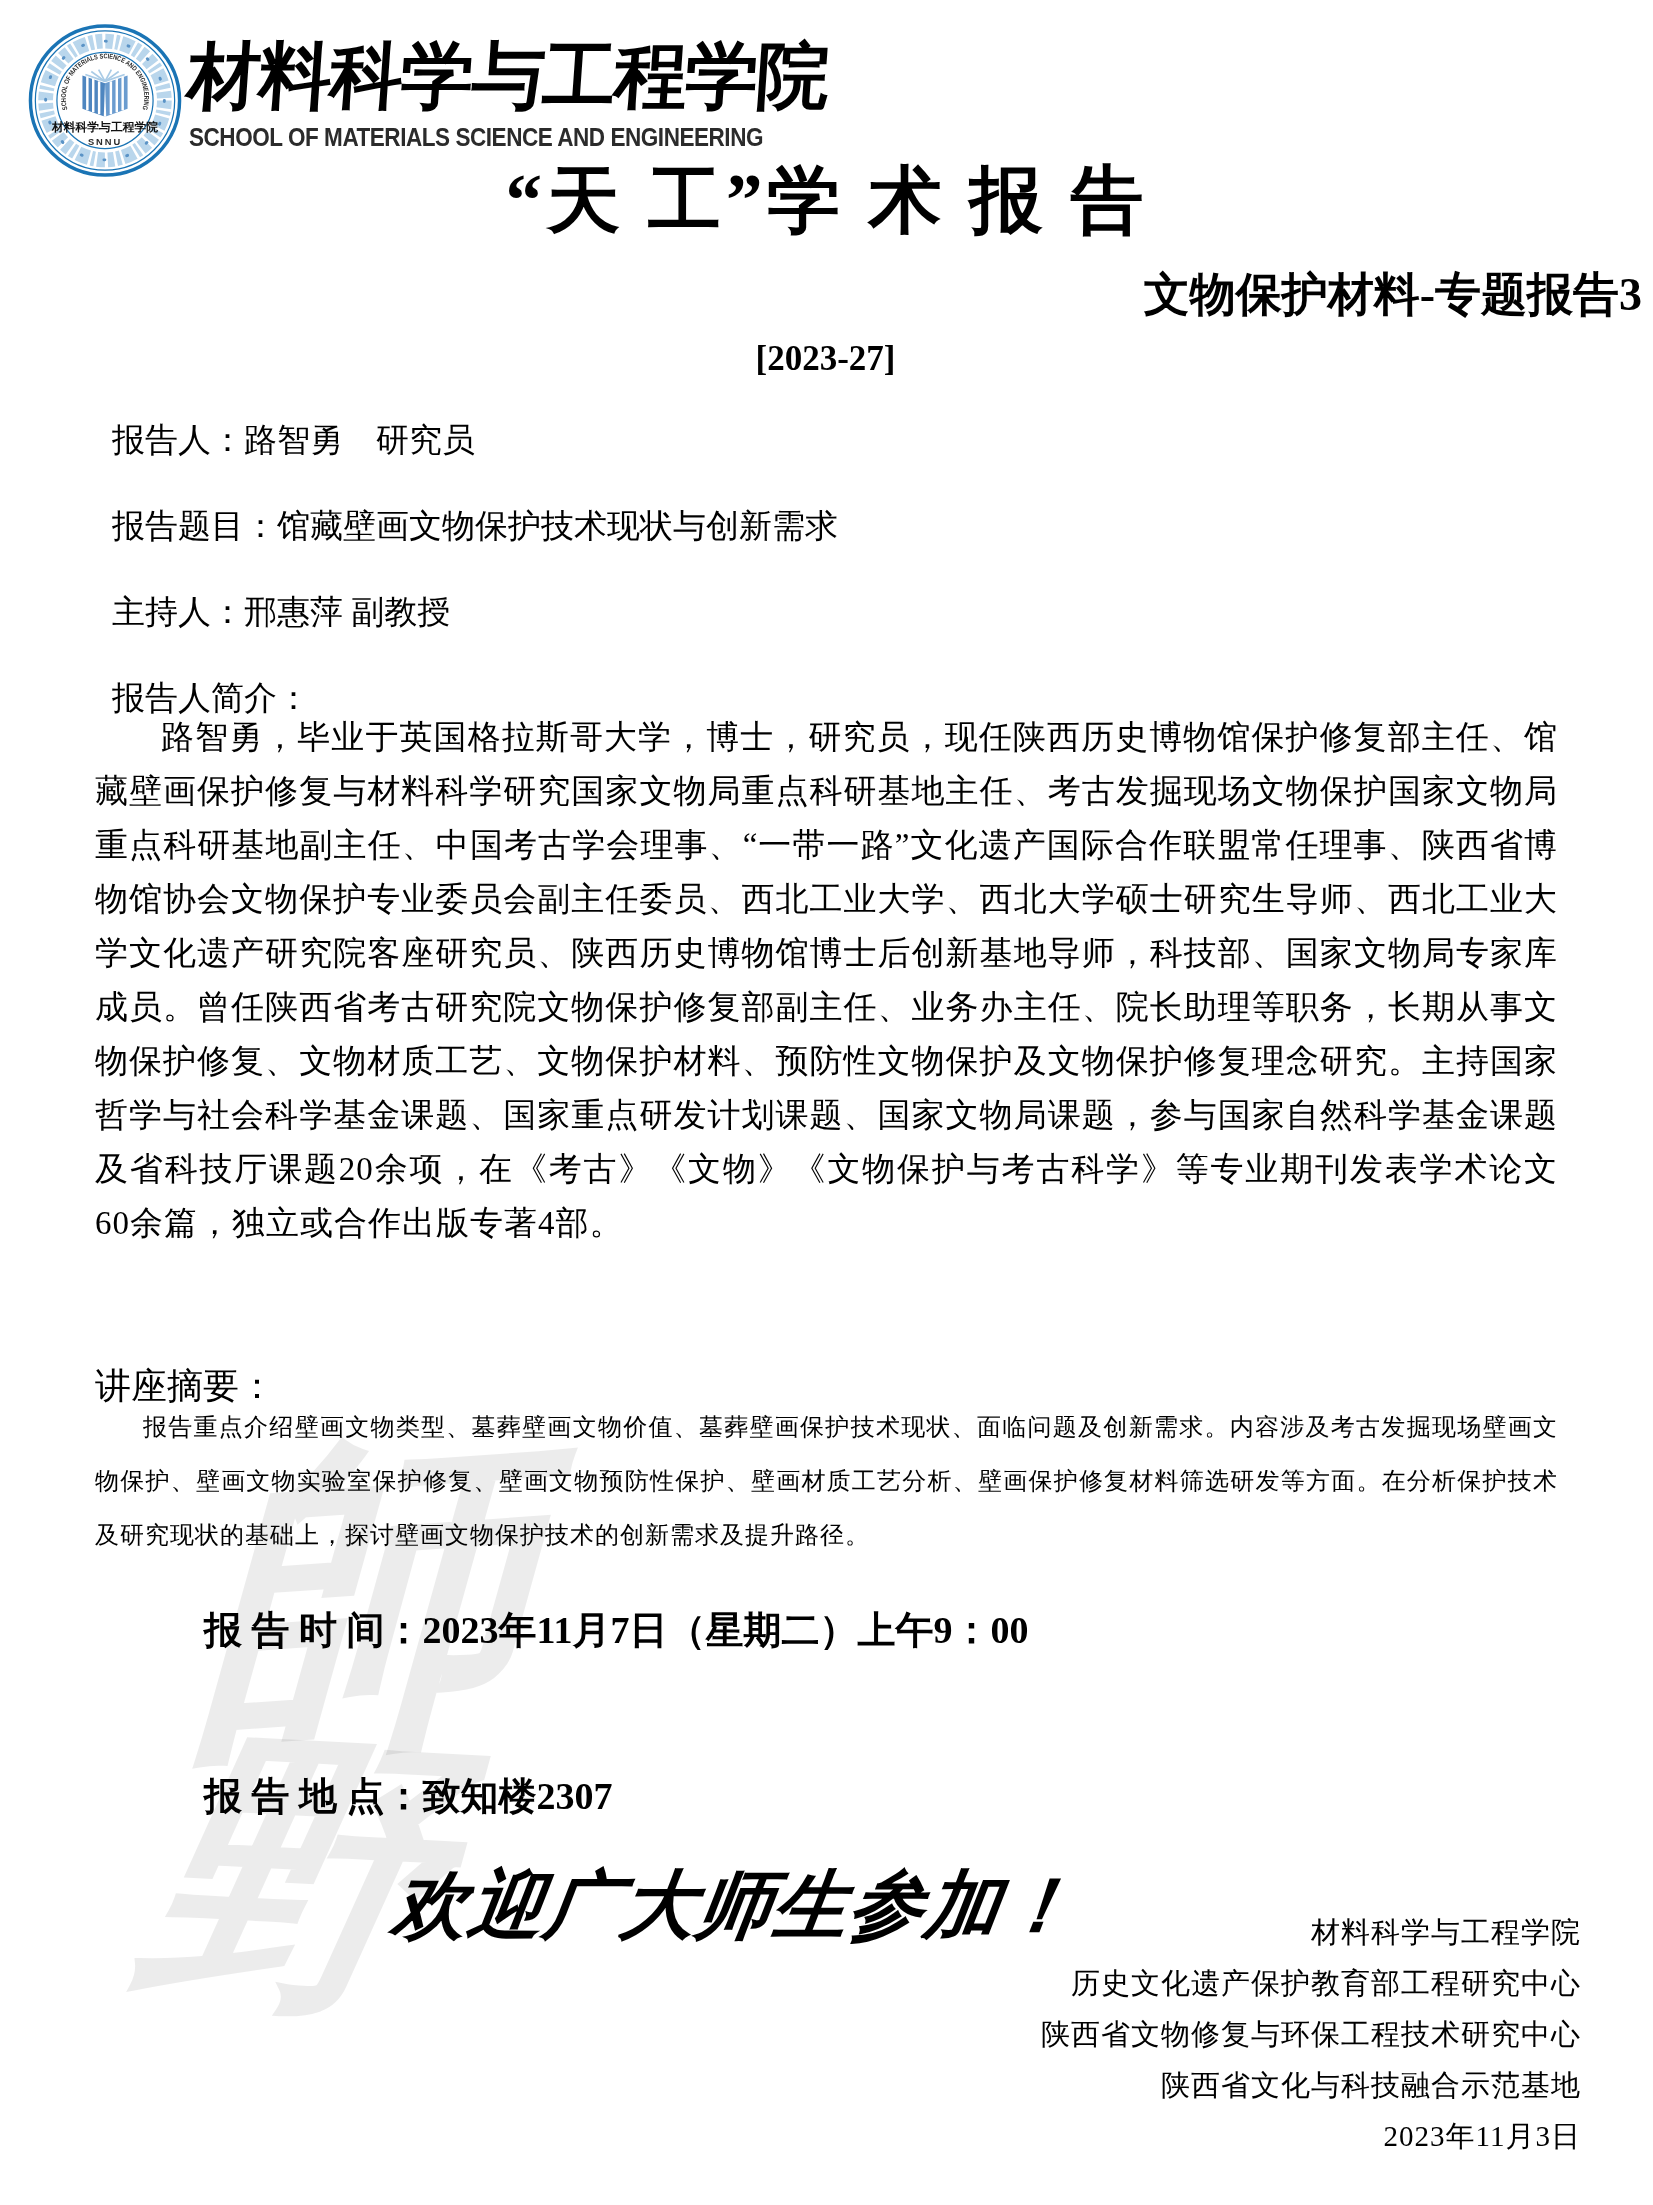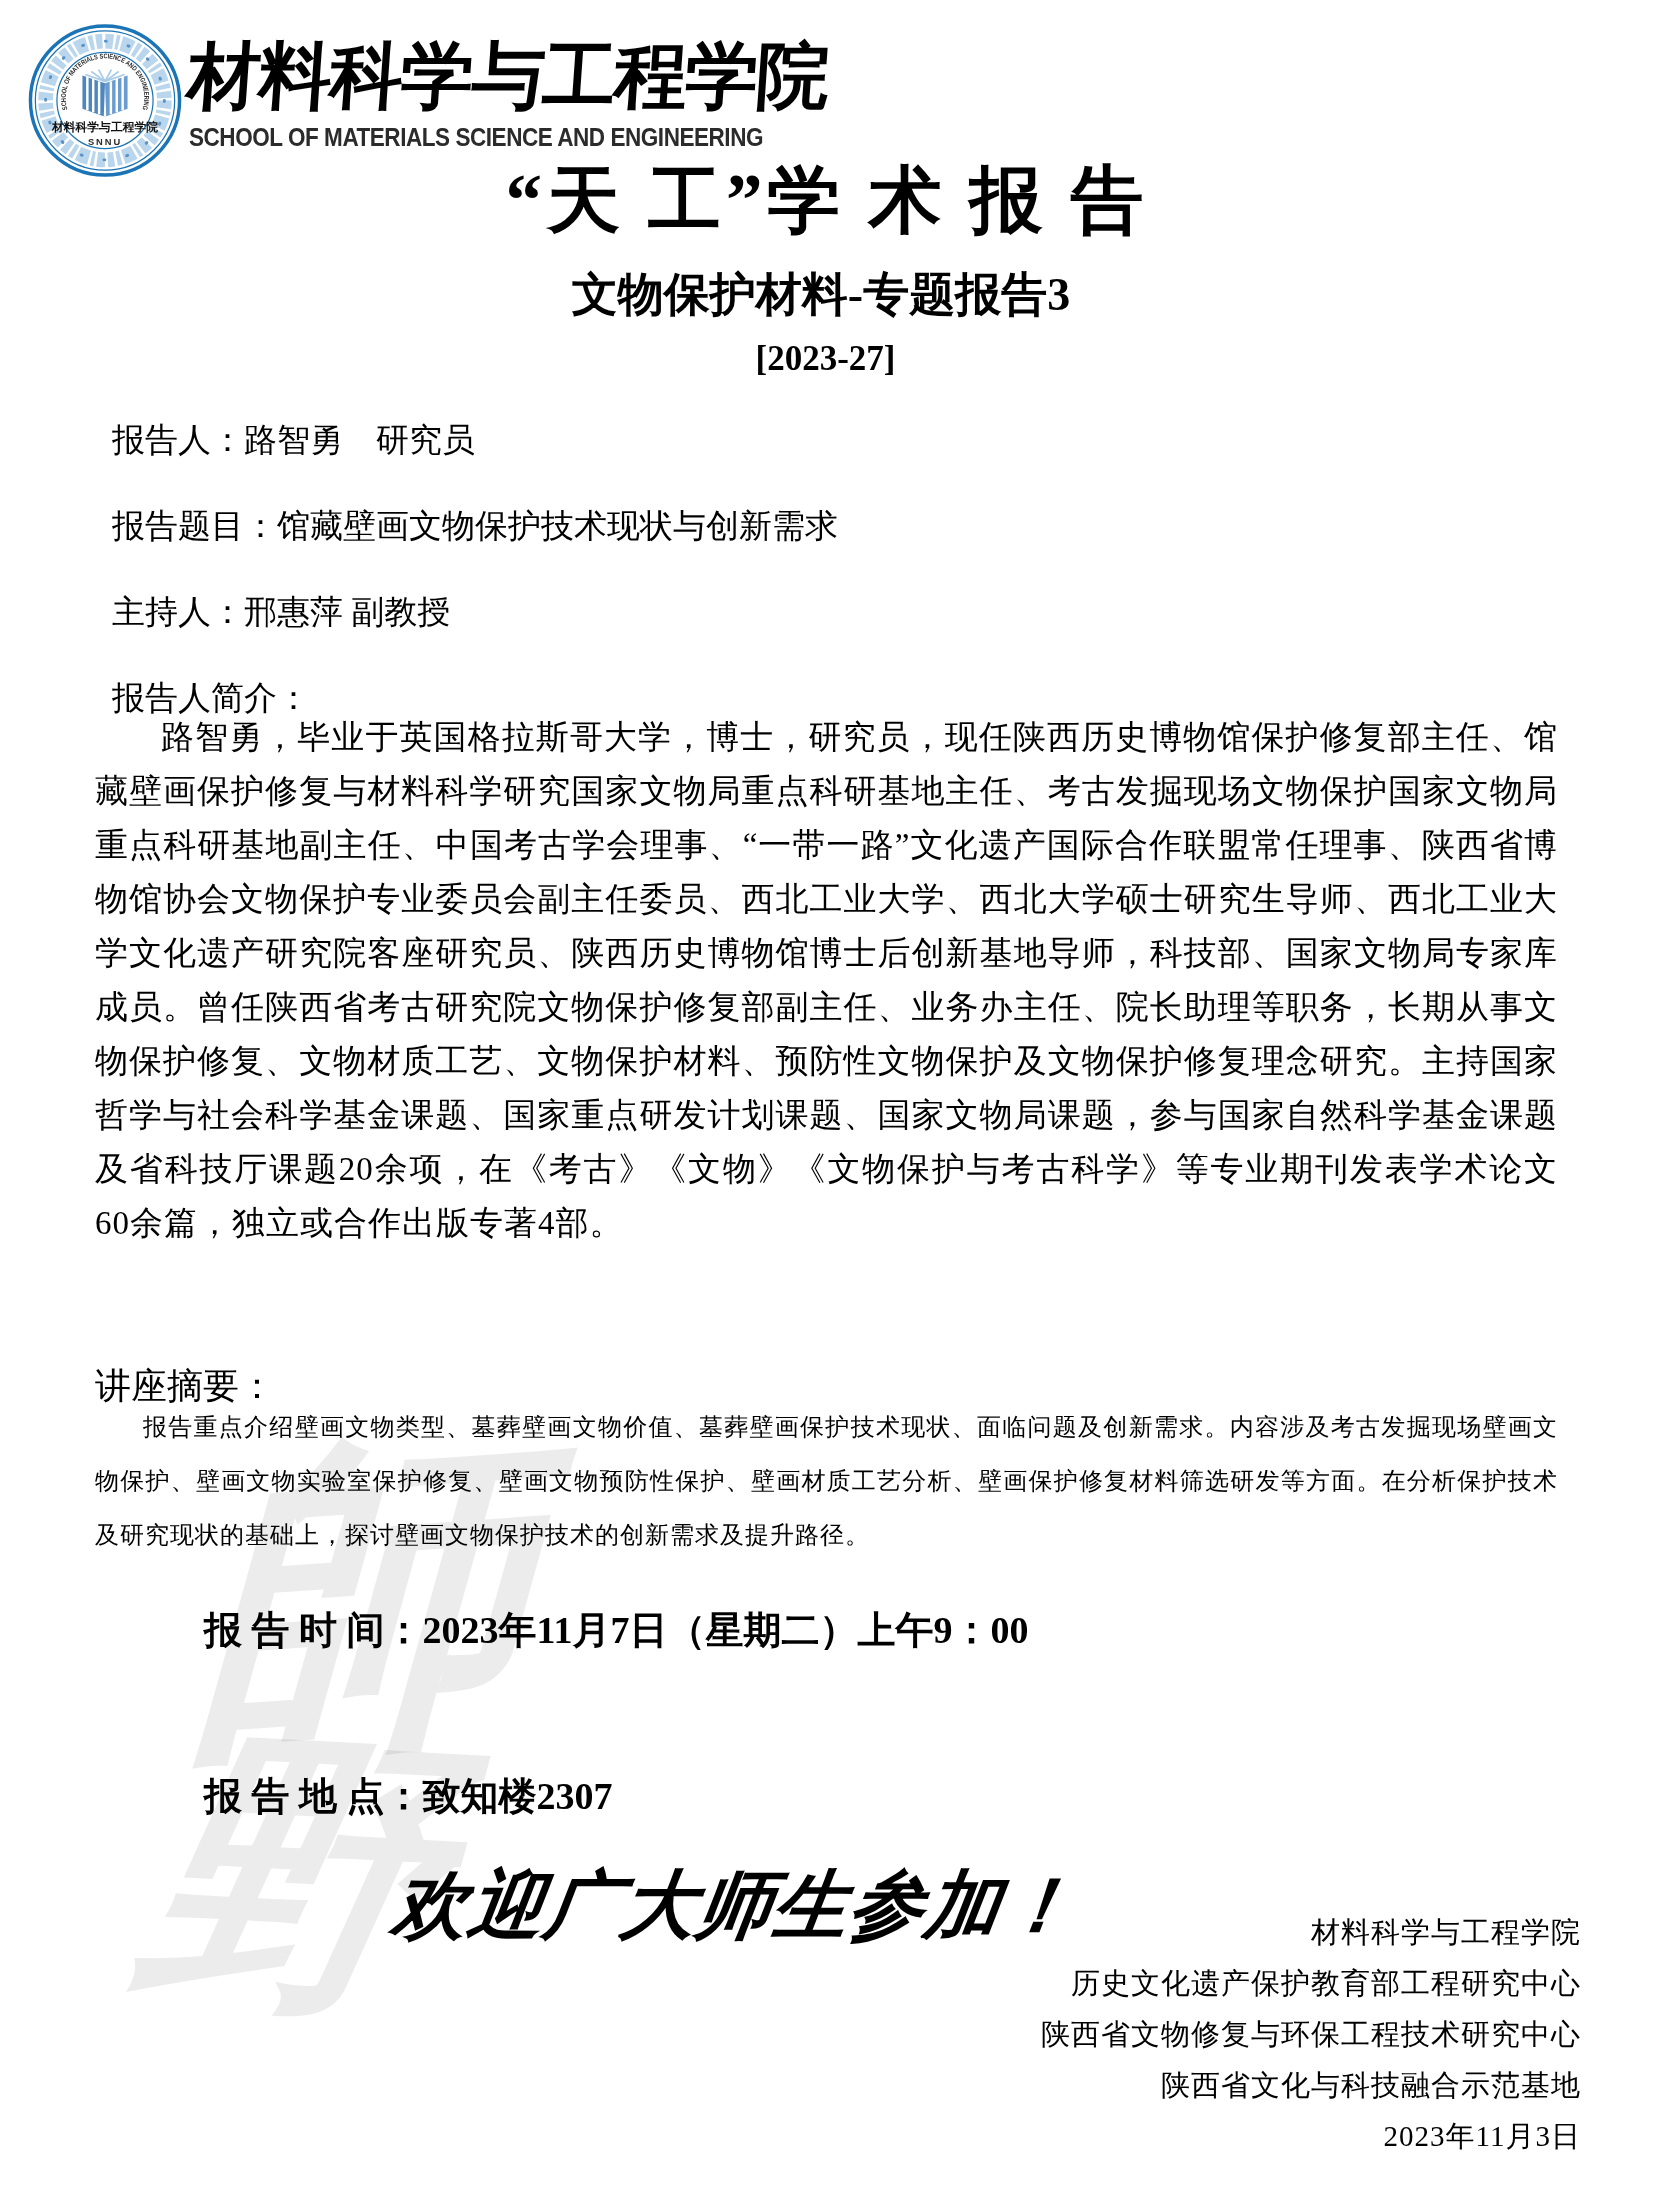--- a/index.html
+++ b/index.html
@@ -38,21 +38,21 @@
     transform:scaleX(0.9);transform-origin:left top;
     white-space:nowrap;
   }
   
   .main-title{
     left:0;top:159px;width:1654px;text-align:center;
     font-size:73px;font-weight:900;letter-spacing:4.9px;
     line-height:1.15;white-space:nowrap;
   }
   .series-title{
-    left:0;top:270px;width:1642px;text-align:center;
+    left:0;top:270px;width:1642px;text-align:right;
     font-size:46px;font-weight:700;line-height:1.1;
   }
   .issue-no{
     left:0;top:340px;width:1651px;text-align:center;
     font-size:35px;font-weight:600;line-height:1.1;
     font-family:"Liberation Serif","DejaVu Serif",serif;
   }
   
   .info-block{left:95px;top:389px;width:1463px;}
   .info-line{font-size:33px;line-height:69px;margin:17px;}

